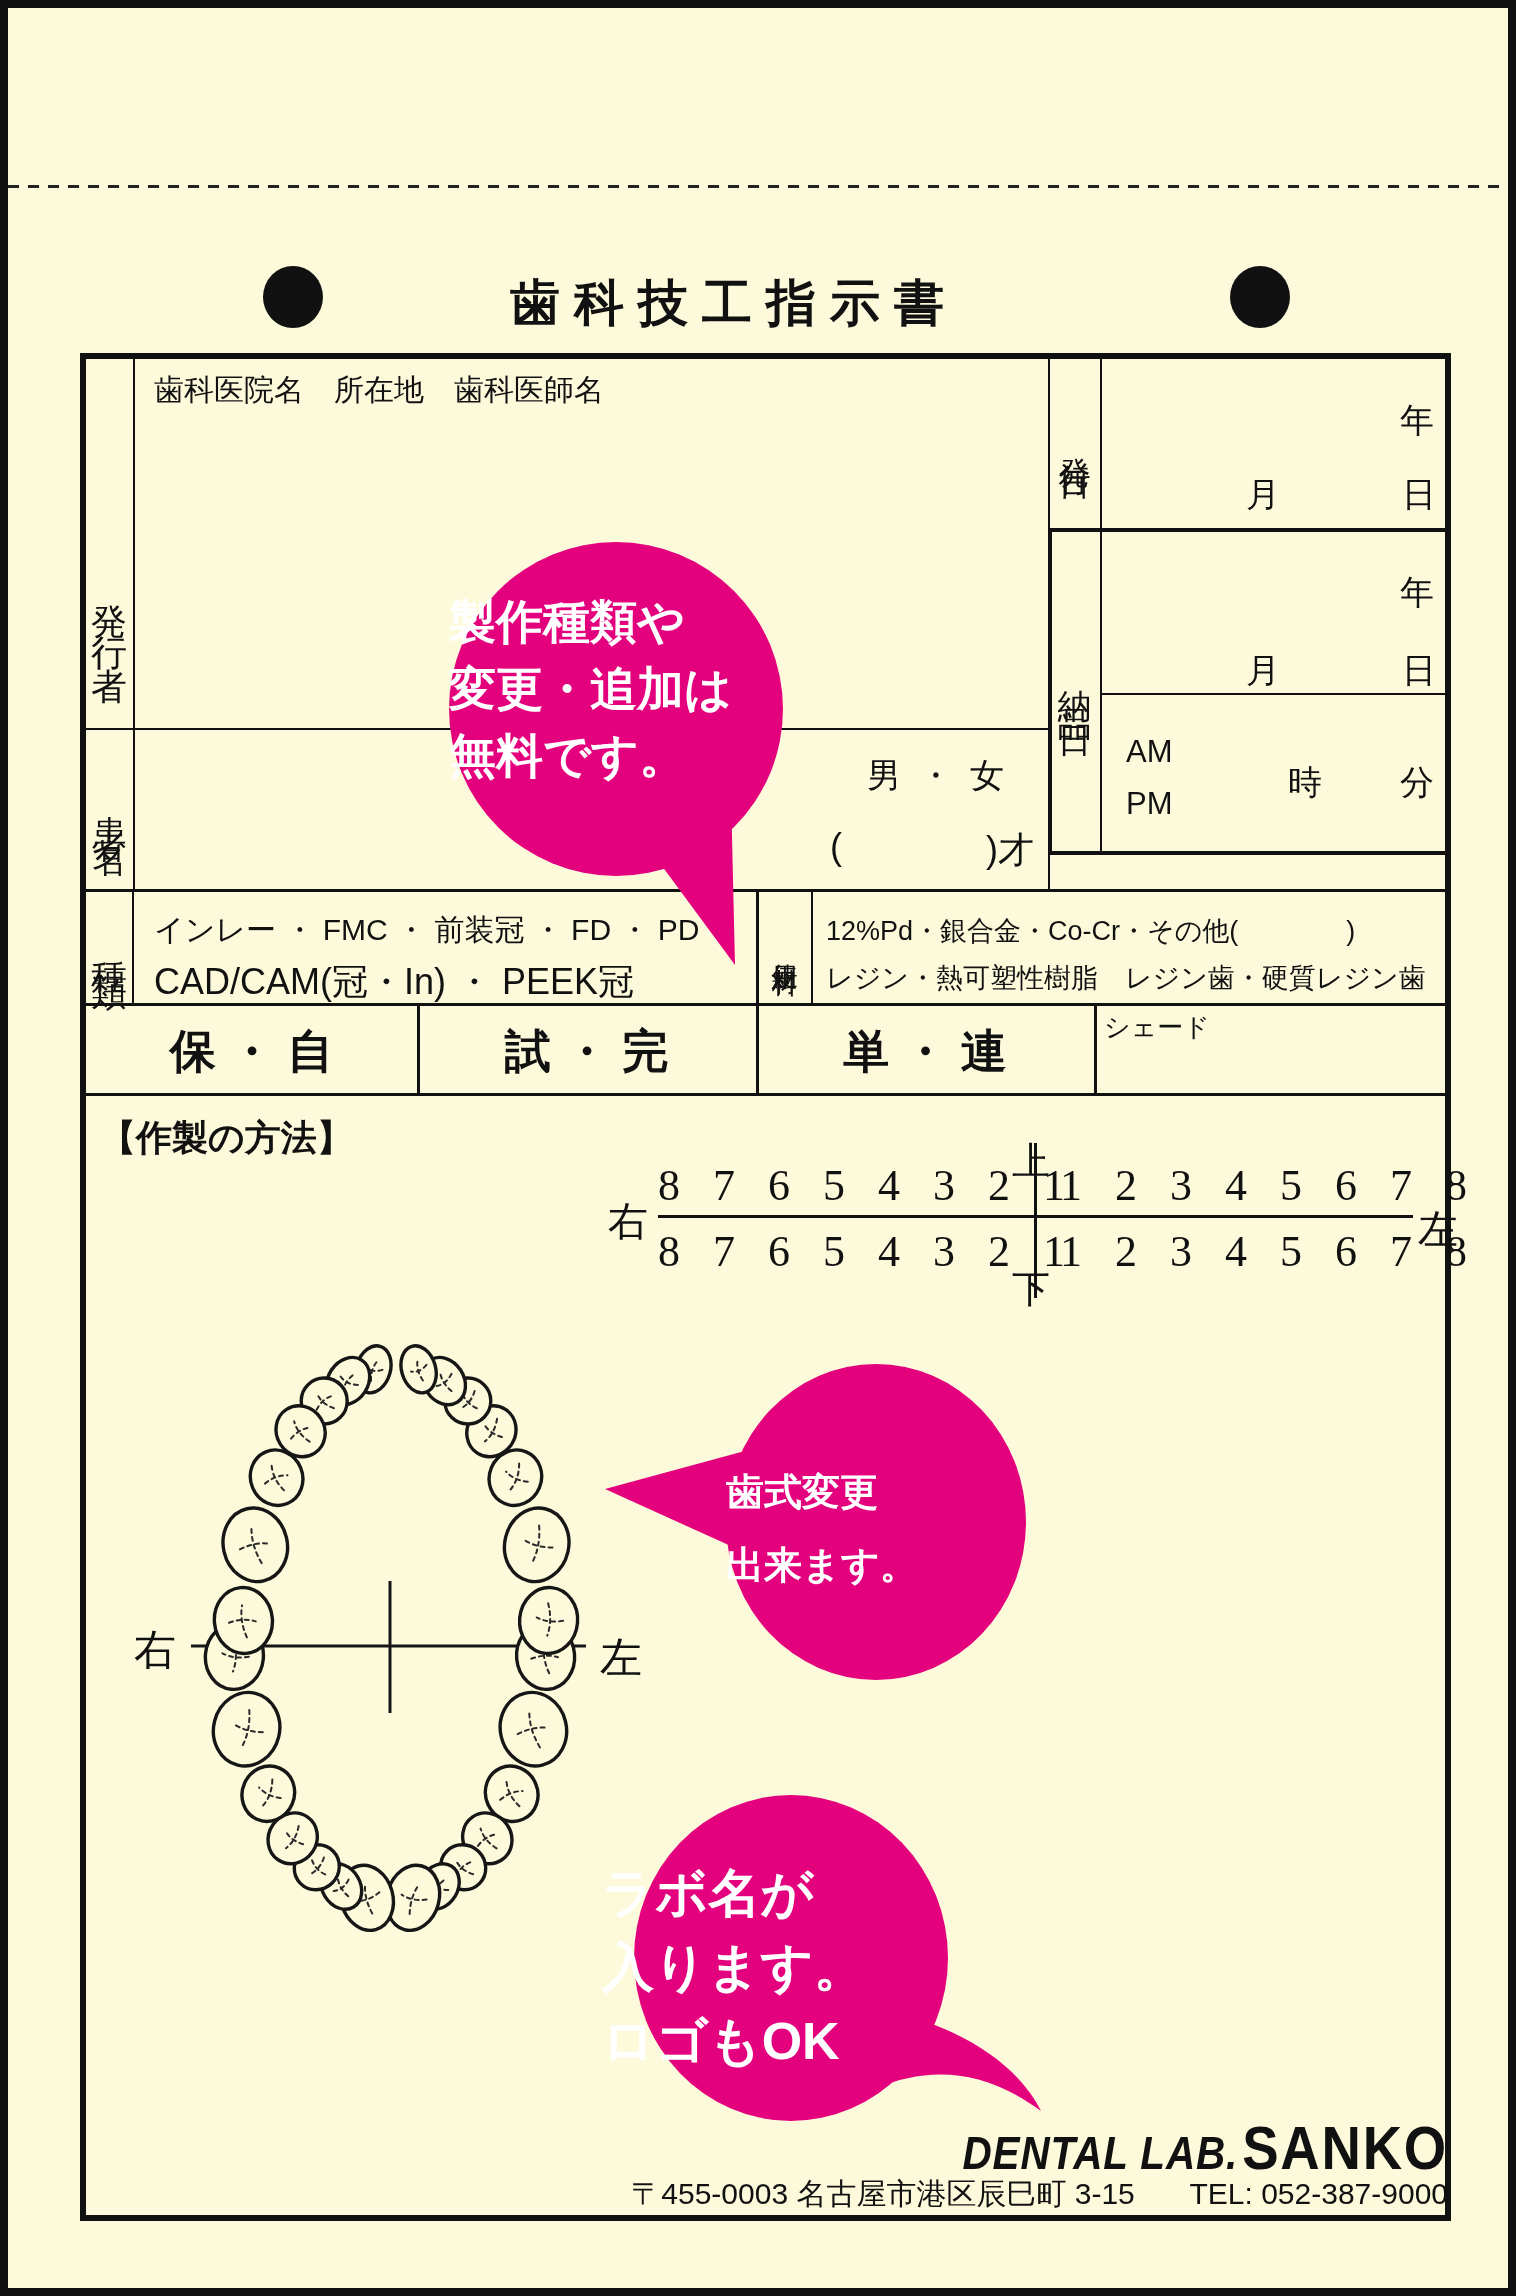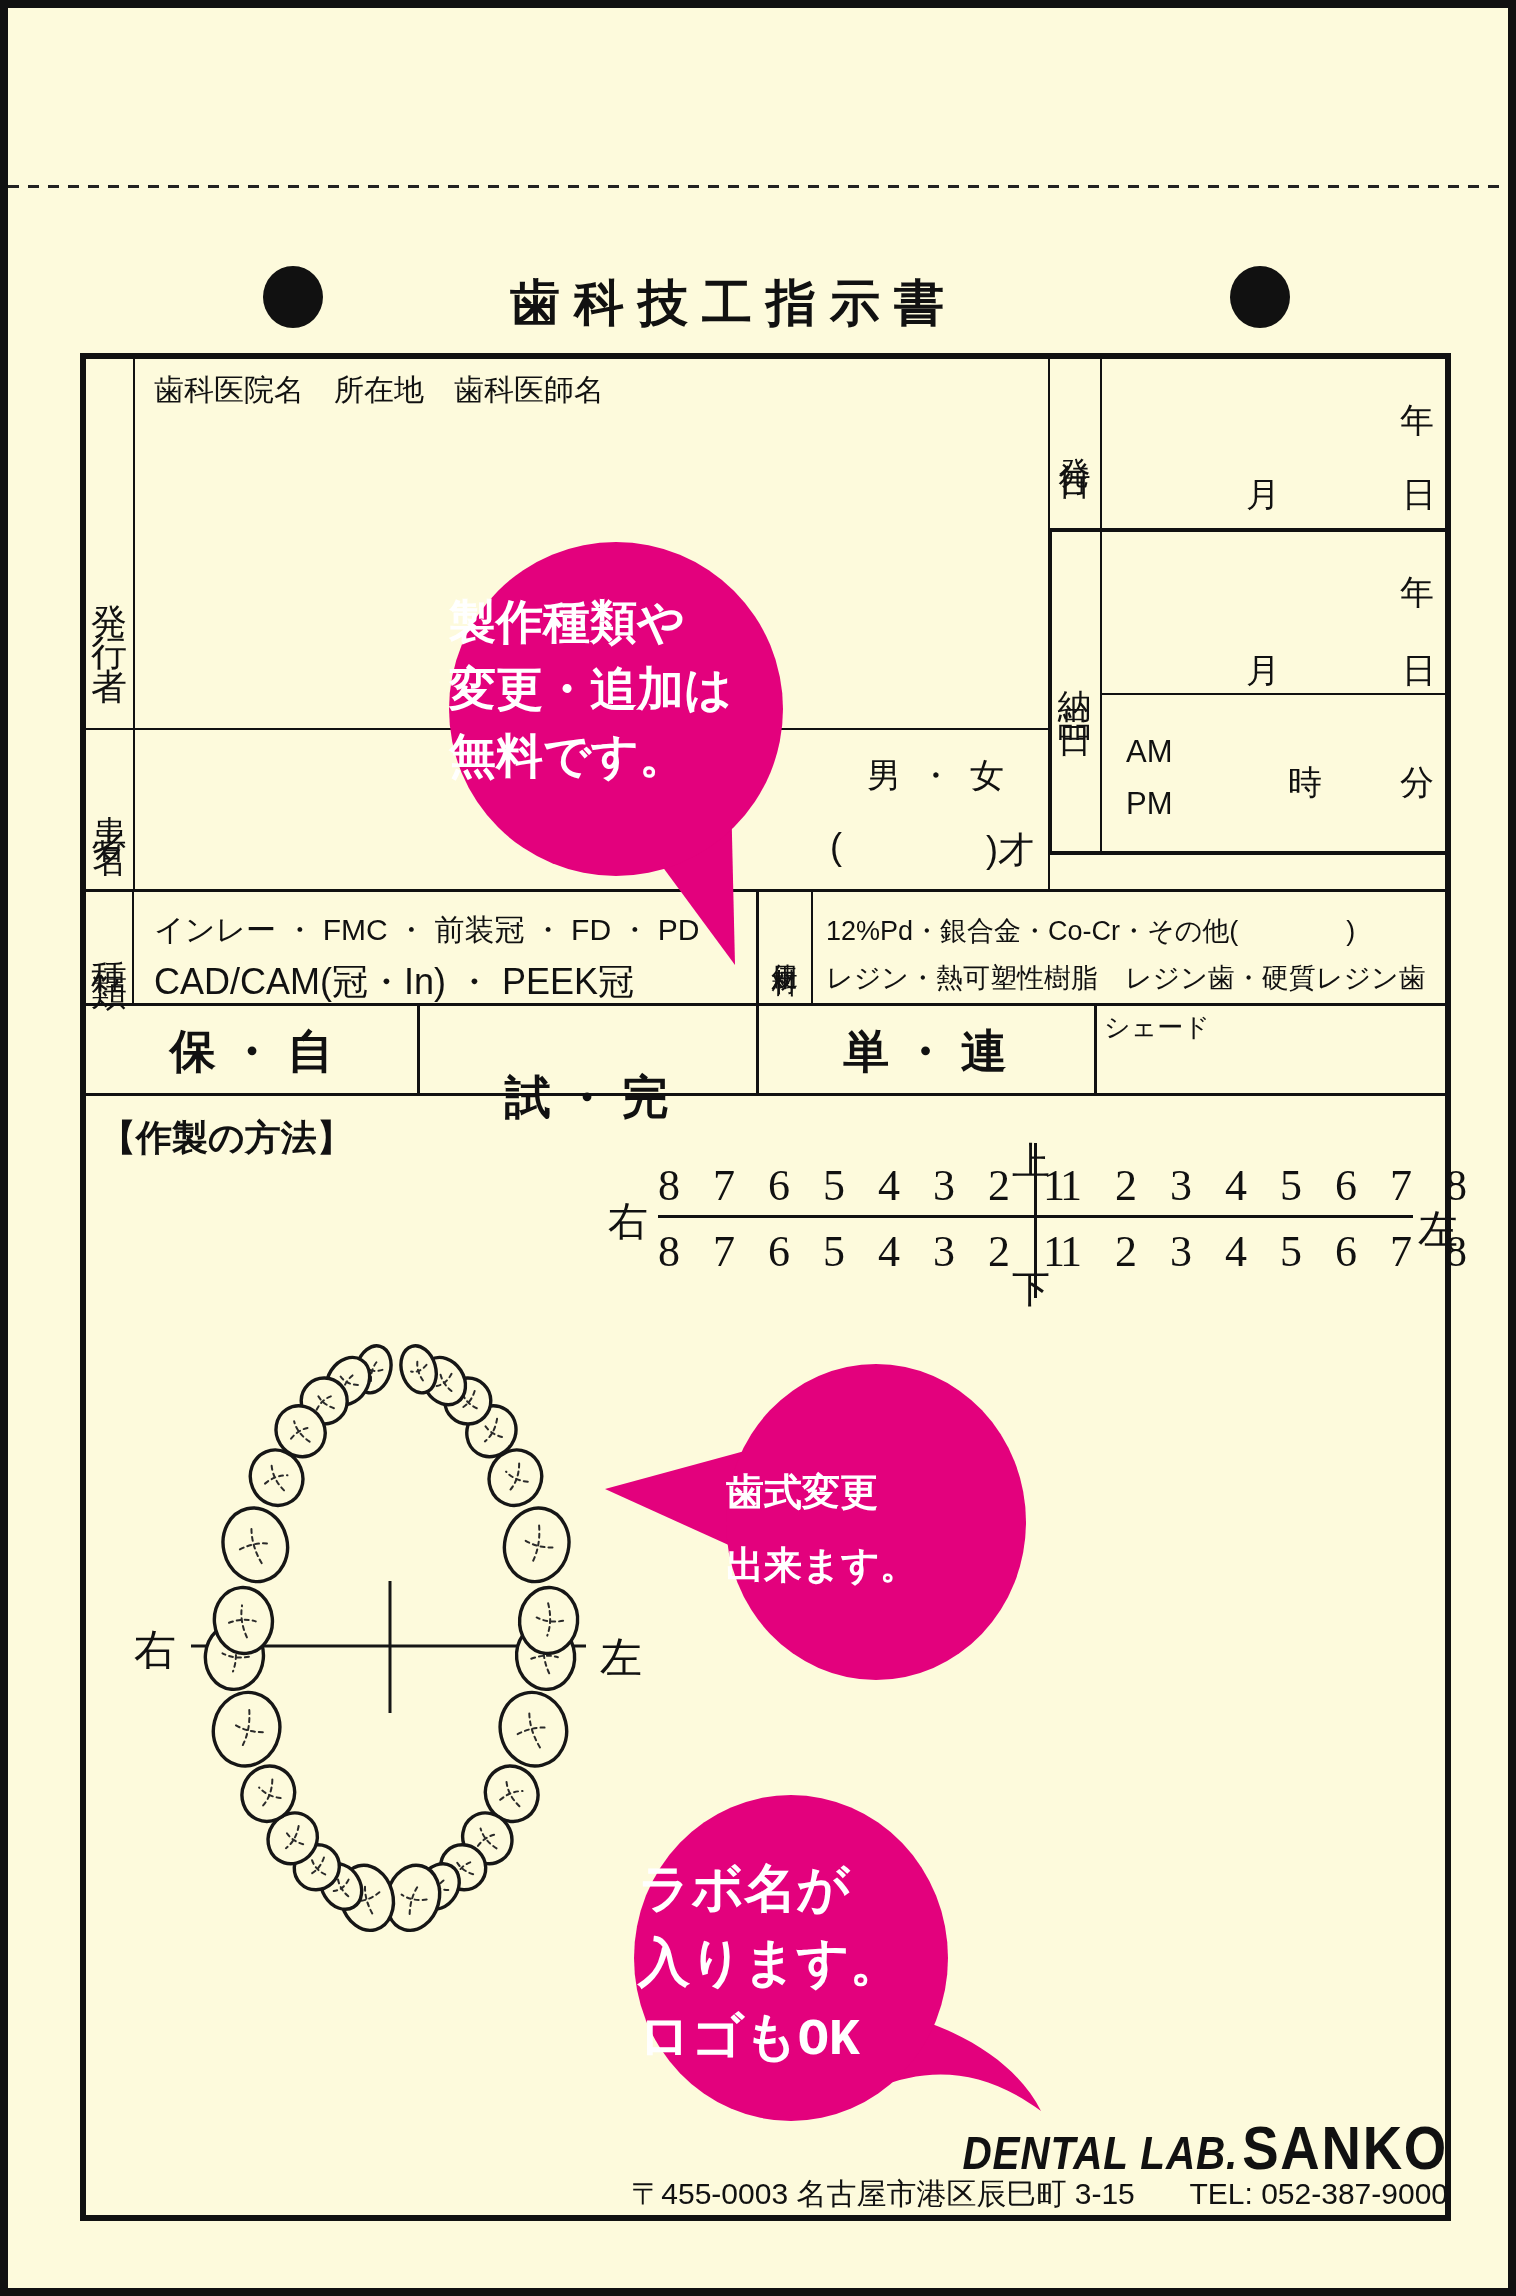--- a/index.html
+++ b/index.html
@@ -285,21 +285,21 @@
 
     <div class="vcell" style="left:78px;top:881px;width:46px;height:114px;line-height:46px;font-size:36px;letter-spacing:.32em;">種類</div>
     <div class="t" style="left:146px;top:902px;font-size:30px;">インレー ・ FMC ・ 前装冠 ・ FD ・ PD</div>
     <div class="t" style="left:146px;top:950px;font-size:36px;">CAD/CAM(冠・In) ・ PEEK冠</div>
 
     <div class="vcell" style="left:751px;top:883px;width:52px;height:112px;line-height:52px;font-size:26px;letter-spacing:.08em;">使用材料</div>
     <div class="t" style="left:818px;top:905px;font-size:27px;">12%Pd・銀合金・Co-Cr・その他(　　　　)</div>
     <div class="t" style="left:818px;top:952px;font-size:27px;">レジン・熱可塑性樹脂　レジン歯・硬質レジン歯</div>
 
     <div class="t center" style="left:78px;top:1013px;width:331px;font-size:46px;font-weight:700;">保 ・ 自</div>
-    <div class="t center" style="left:409px;top:1059px;width:339px;font-size:46px;font-weight:700;">試 ・ 完</div>
+    <div class="t center" style="left:409px;top:1013px;width:339px;font-size:46px;font-weight:700;">試 ・ 完</div>
     <div class="t center" style="left:748px;top:1013px;width:338px;font-size:46px;font-weight:700;">単 ・ 連</div>
     <div class="t" style="left:1096px;top:1002px;font-size:26px;">シェード</div>
 
     <div class="t" style="left:92px;top:1106px;font-size:36px;font-weight:700;">【作製の方法】</div>
 
     <div class="t sf center" style="left:1000px;top:1128px;width:46px;font-size:38px;">上</div>
     <div class="t sf rownum" style="left:650px;top:1152px;width:353px;text-align:right;">8 7 6 5 4 3 2 1</div>
     <div class="t sf rownum" style="left:1052px;top:1152px;width:353px;text-align:left;">1 2 3 4 5 6 7 8</div>
     <div class="hl k" style="left:650px;top:1207px;width:755px;"></div>
     <div class="vl k" style="left:1026px;top:1135px;height:155px;"></div>
@@ -314,21 +314,21 @@
 
     <div class="bubble-text" style="left:441px;top:580px;width:334px;font-size:47px;line-height:67px;">
       <div>製作種類や</div>
       <div>変更・追加は</div>
       <div>無料です。</div>
     </div>
     <div class="bubble-text" style="left:718px;top:1448px;width:300px;font-size:38px;line-height:73px;">
       <div>歯式変更</div>
       <div>出来ます。</div>
     </div>
-    <div class="bubble-text" style="left:630px;top:1848px;width:312px;font-size:52px;line-height:74px;font-family:Liberation Mono, monospace;">
+    <div class="bubble-text" style="left:594px;top:1848px;width:312px;font-size:52px;line-height:74px;">
       <div>ラボ名が</div>
       <div>入ります。</div>
       <div>ロゴもOK</div>
     </div>
 
     <div class="abs brandline" style="left:700px;top:2104px;width:740px;text-align:right;">
       <span class="brand-prefix">DENTAL LAB.</span>
       <span class="brand-name">SANKO</span>
     </div>
     <div class="abs" style="left:400px;top:2166px;width:1040px;text-align:right;font-size:30px;">

